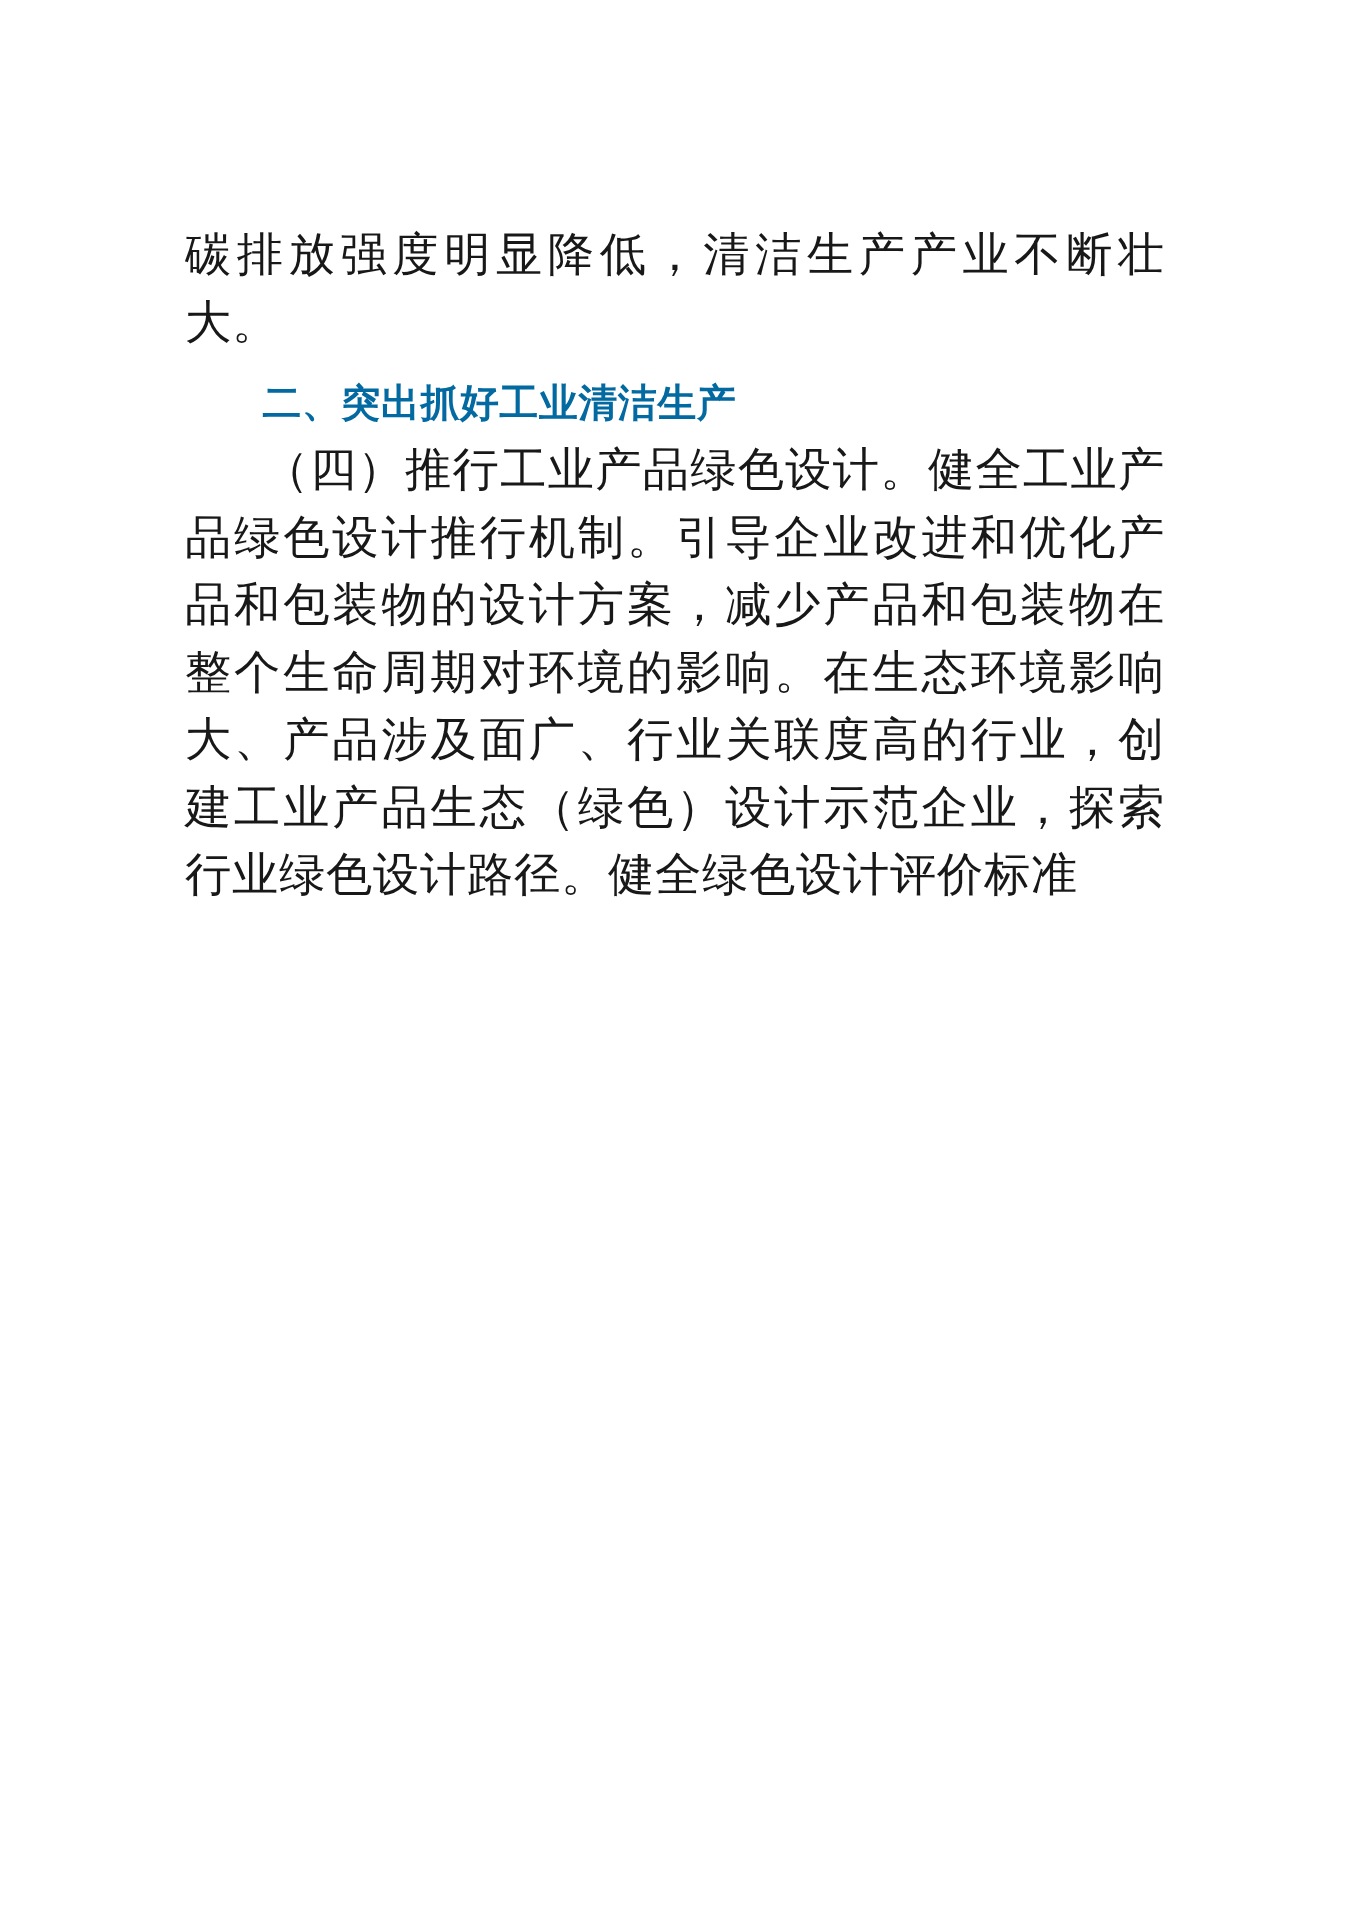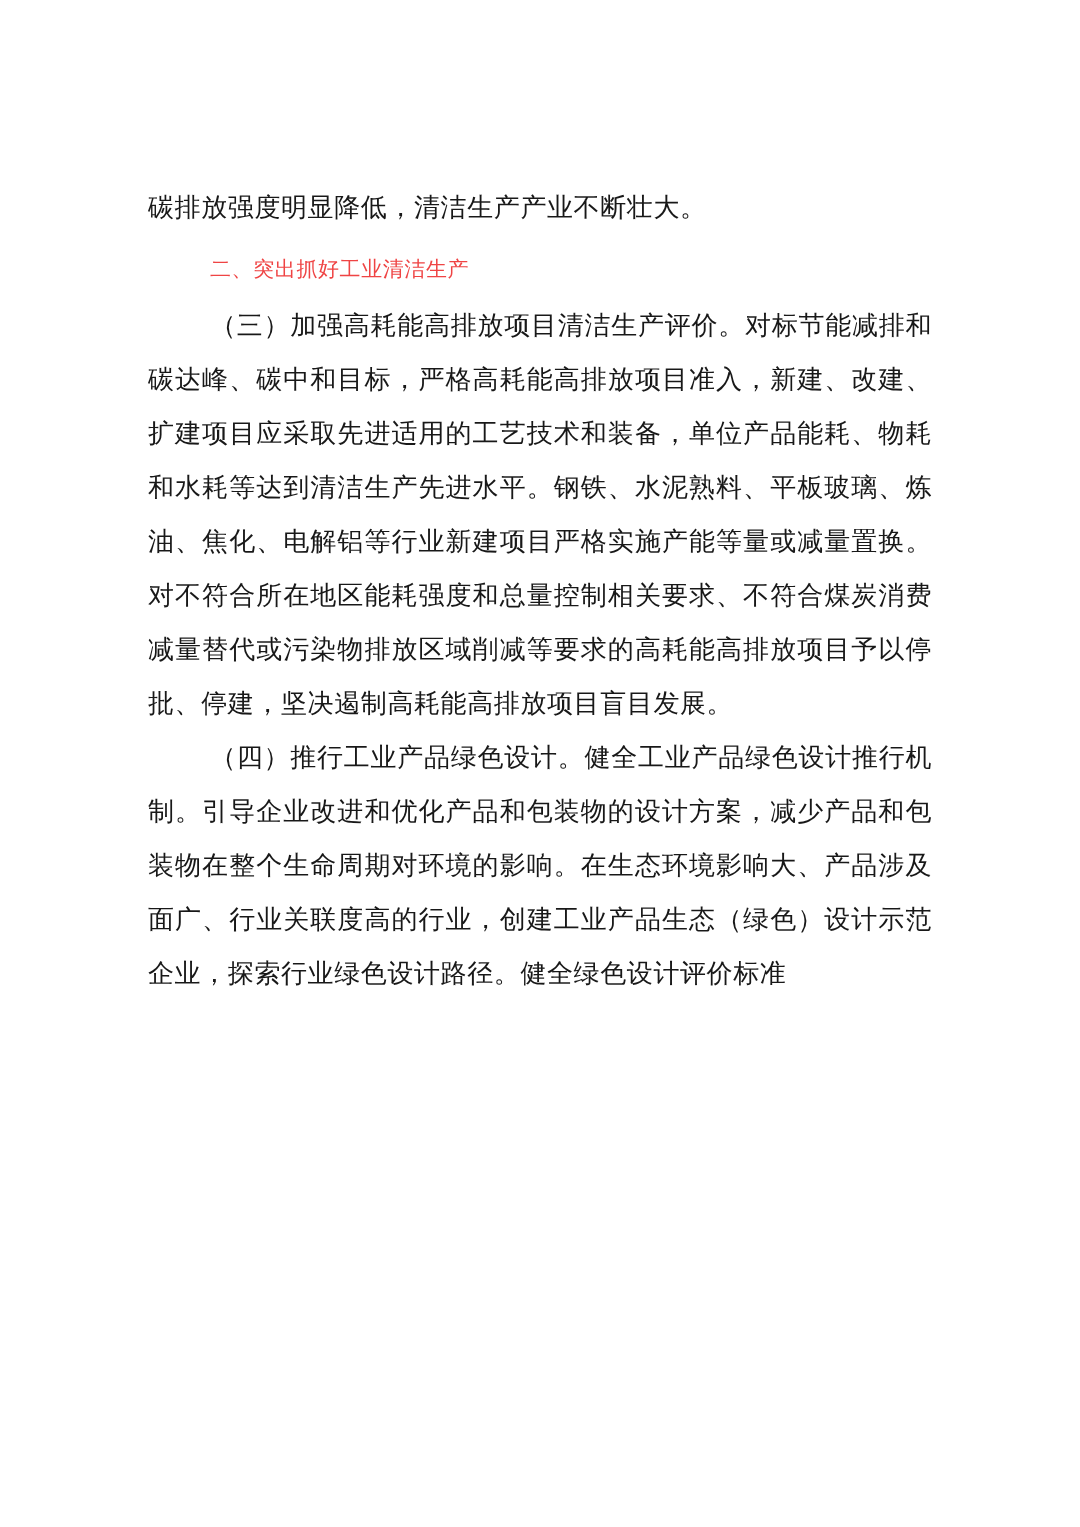--- a/index.html
+++ b/index.html
@@ -20,54 +20,54 @@
     height: 1527px;
     box-sizing: border-box;
     padding: 180px 148px 90px 148px;
     position: relative;
   }
   .doc-body {
     width: 784px;
   }
   p.para {
     margin: 0 0 0 0;
-    font-size: 26px;
+    font-size: 37px;
     line-height: 54px;
     letter-spacing: 0.6px;
     text-align: justify;
     text-justify: inter-ideograph;
     color: #181818;
     font-weight: 400;
+    font-family: Liberation Mono, monospace;
   }
   p.indent {
     text-indent: 62px;
   }
   h2.section-heading {
     margin: 8px 0 2px 0;
-    font-size: 21px;
+    font-size: 31px;
     line-height: 54px;
     letter-spacing: 0.6px;
     font-family: "DejaVu Sans", "Liberation Sans", sans-serif;
-    font-weight: 400;
+    font-weight: 700;
     text-indent: 62px;
-    color: #ef4444;
+    color: #0369a1;
   }
   .first-line-block {
     margin-bottom: 0;
   }
 </style>
 </head>
 <body>
 
 <div class="page">
   <div class="doc-body">
 
     <p class="para first-line-block">碳排放强度明显降低，清洁生产产业不断壮大。</p>
 
 
     <h2 class="section-heading">二、突出抓好工业清洁生产</h2>
 
-    <p class="para indent">（三）加强高耗能高排放项目清洁生产评价。对标节能减排和碳达峰、碳中和目标，严格高耗能高排放项目准入，新建、改建、扩建项目应采取先进适用的工艺技术和装备，单位产品能耗、物耗和水耗等达到清洁生产先进水平。钢铁、水泥熟料、平板玻璃、炼油、焦化、电解铝等行业新建项目严格实施产能等量或减量置换。对不符合所在地区能耗强度和总量控制相关要求、不符合煤炭消费减量替代或污染物排放区域削减等要求的高耗能高排放项目予以停批、停建，坚决遏制高耗能高排放项目盲目发展。</p>
 
     <p class="para indent">（四）推行工业产品绿色设计。健全工业产品绿色设计推行机制。引导企业改进和优化产品和包装物的设计方案，减少产品和包装物在整个生命周期对环境的影响。在生态环境影响大、产品涉及面广、行业关联度高的行业，创建工业产品生态（绿色）设计示范企业，探索行业绿色设计路径。健全绿色设计评价标准</p>
 
   </div>
 </div>
 
 </body></html>

